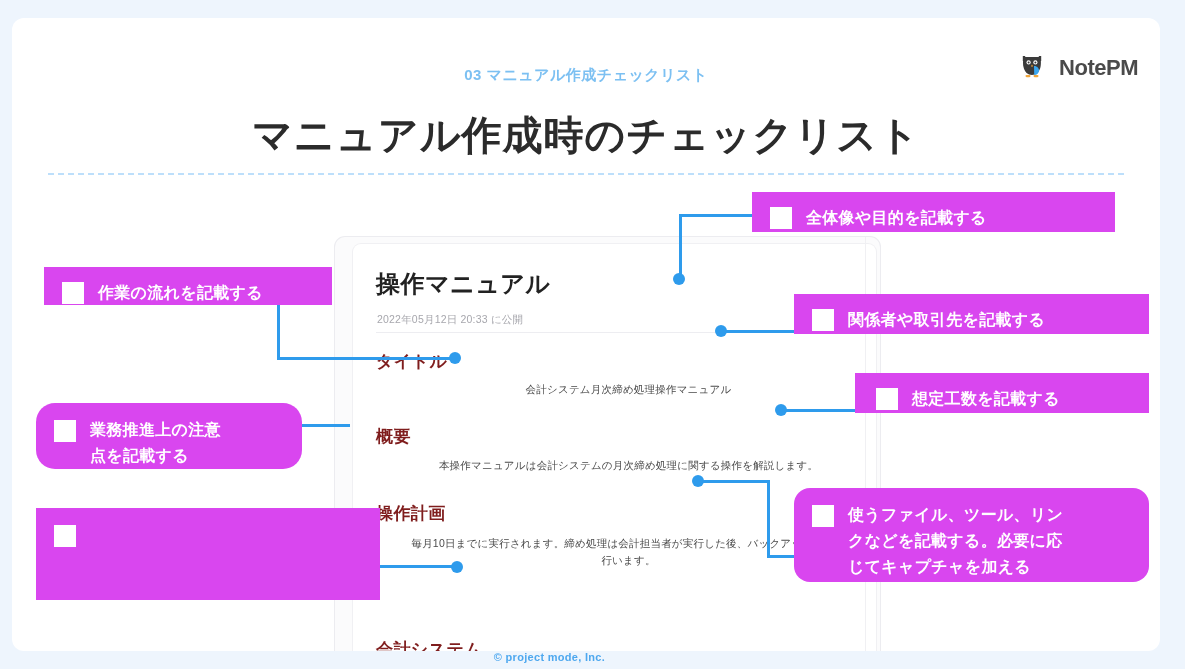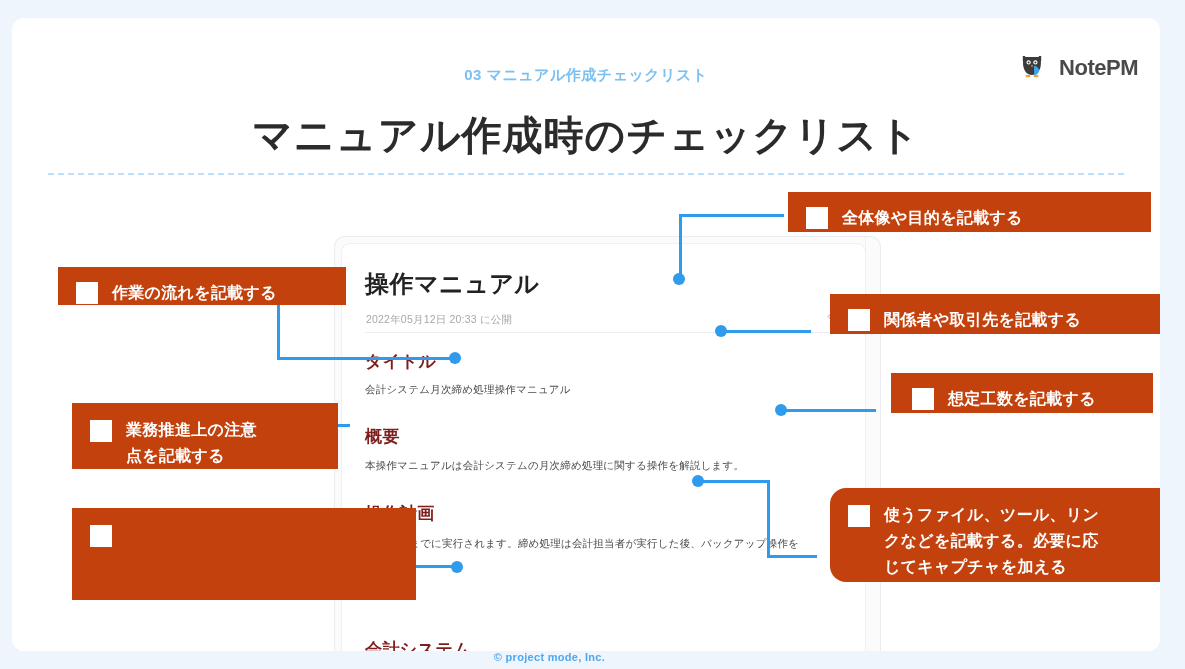--- a/index.html
+++ b/index.html
@@ -46,26 +46,27 @@
   
   .doc-frame{
     position:absolute;left:323px;top:219px;
     width:545px;height:430px;
     background:#fbfbfc;
     border-radius:10px 10px 0 0;
     box-shadow:0 0 0 1px #ececf0;
     overflow:hidden;
   }
   .doc-page{
-    position:absolute;left:7px;top:7px;
+    position:absolute;left:18px;top:7px;
     width:523px;height:423px;
     background:#ffffff;
     border-radius:8px 8px 0 0;
     box-shadow:0 0 0 1px #f0f0f3;
     overflow:hidden;
+    text-align:center;
   }
   .doc-col-line{
     position:absolute;left:530px;top:0;width:1px;height:430px;
     background:#f0f0f3;
   }
   .doc-title{
     position:absolute;left:23px;top:24px;
     font-size:24px;font-weight:bold;color:#222;letter-spacing:.5px;
   }
   .doc-date{
@@ -92,24 +93,23 @@
   }
   
   .conn{position:absolute;background:#2e9bec;}
   .dot{
     position:absolute;width:12px;height:12px;border-radius:50%;
     background:#2e9bec;
   }
   
   .callout{
     position:absolute;
-    background:#c2410c;
+    background:#d946ef;
     display:flex;align-items:flex-start;
     box-sizing:border-box;
-    margin-left:36px;
   }
   .callout .box{
     flex:0 0 auto;
     width:22px;height:22px;background:#ffffff;
     margin-right:14px;
   }
   .callout .txt{
     color:#ffffff;font-weight:bold;font-size:16px;line-height:26px;
     letter-spacing:.3px;
   }
@@ -199,46 +199,46 @@
   <div class="dot" style="left:703px;top:307px;"></div>
 
   <div class="conn" style="left:769px;top:391px;width:95px;height:3px;"></div>
   <div class="dot" style="left:763px;top:386px;"></div>
 
   <div class="conn" style="left:686px;top:462px;width:72px;height:3px;"></div>
   <div class="conn" style="left:755px;top:462px;width:3px;height:78px;"></div>
   <div class="conn" style="left:755px;top:537px;width:50px;height:3px;"></div>
   <div class="dot" style="left:680px;top:457px;"></div>
 
-  <div class="callout c-1row" style="left:10px;top:249px;width:288px;height:38px;">
+  <div class="callout c-1row" style="left:32px;top:249px;width:288px;height:38px;">
     <span class="box"></span>
     <span class="txt">作業の流れを記載する</span>
   </div>
 
-  <div class="callout c-multi" style="left:24px;top:385px;width:266px;height:66px;">
+  <div class="callout c-multi" style="left:24px;top:385px;width:266px;height:66px;border-radius:19px;">
     <span class="box"></span>
     <span class="txt" style="white-space:pre-line">業務推進上の注意
 点を記載する</span>
   </div>
 
   <div class="callout c-multi" style="left:24px;top:490px;width:344px;height:92px;">
     <span class="box"></span>
   </div>
 
   <div class="callout c-1row" style="left:740px;top:174px;width:363px;height:40px;">
     <span class="box"></span>
     <span class="txt">全体像や目的を記載する</span>
   </div>
 
   <div class="callout c-1row" style="left:782px;top:276px;width:355px;height:40px;">
     <span class="box"></span>
     <span class="txt">関係者や取引先を記載する</span>
   </div>
 
-  <div class="callout c-1row" style="left:843px;top:355px;width:262px;height:40px;padding-left:21px;">
+  <div class="callout c-1row" style="left:843px;top:355px;width:294px;height:40px;padding-left:21px;">
     <span class="box"></span>
     <span class="txt">想定工数を記載する</span>
   </div>
 
   <div class="callout c-multi" style="left:782px;top:470px;width:355px;height:94px;border-radius:16px;">
     <span class="box"></span>
     <span class="txt" style="white-space:pre-line">使うファイル、ツール、リン
 クなどを記載する。必要に応
 じてキャプチャを加える</span>
   </div>

